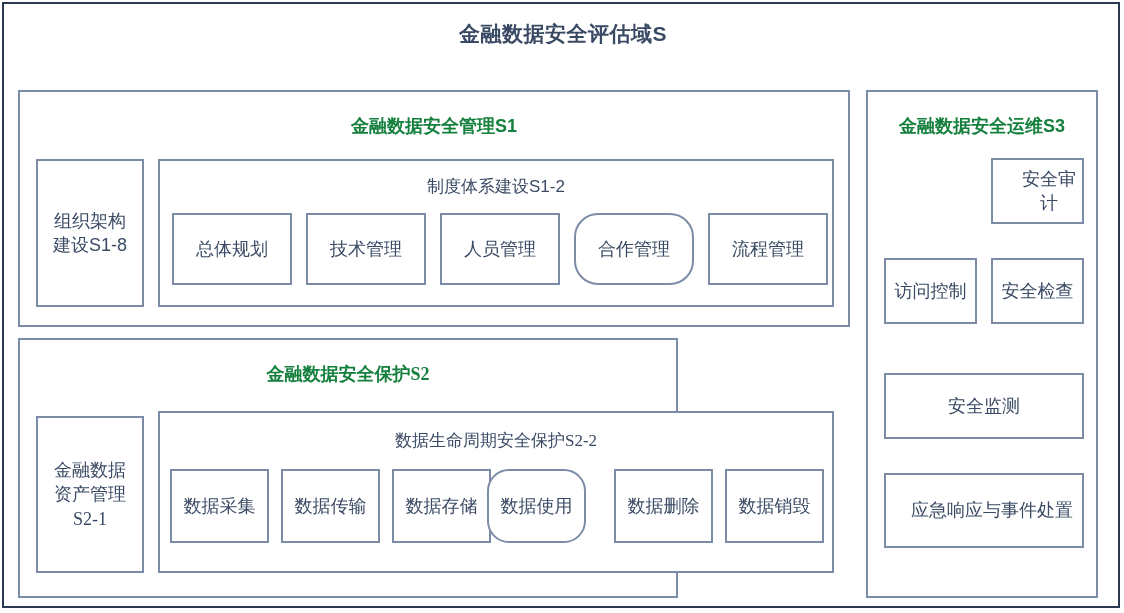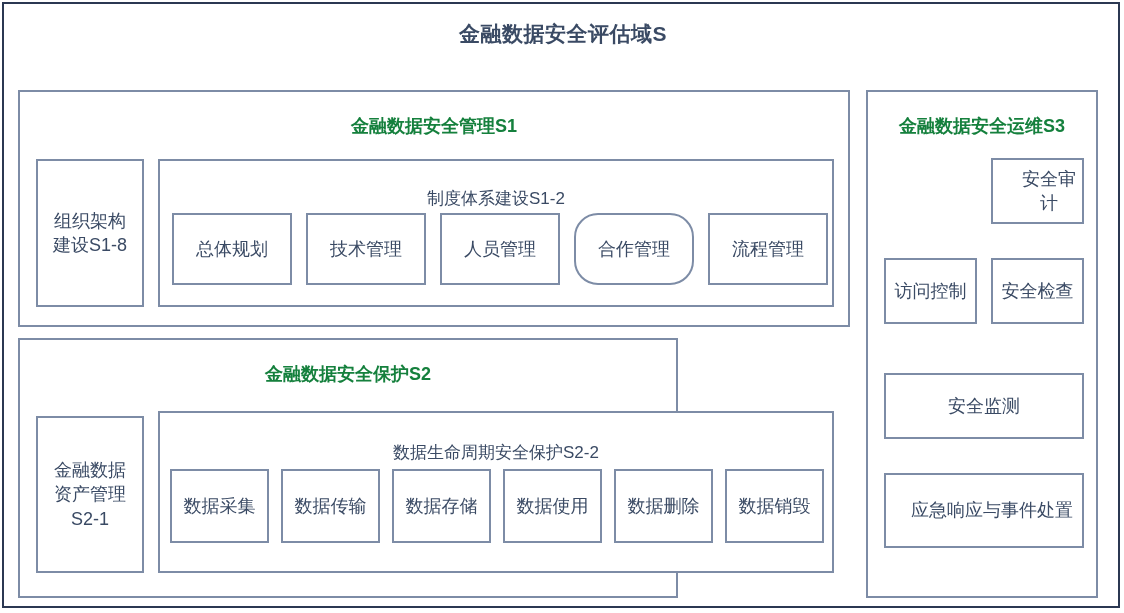--- a/index.html
+++ b/index.html
@@ -82,49 +82,48 @@
     font-weight: bold;
     color: #15803d;
   }
   .subpanel-title {
     position: absolute;
     width: 100%;
     text-align: center;
     font-size: 17px;
     font-weight: normal;
     color: #3a4a64;
-    margin-top: 12px;
   }
 
   
   #panel-s1 { left: 14px; top: 86px; width: 832px; height: 237px; }
   #panel-s1 .panel-title { top: 22px; }
   #box-s1-1 { left: 16px; top: 67px; width: 108px; height: 148px; }
   #subpanel-s1-2 { left: 138px; top: 67px; width: 676px; height: 148px; }
   #subpanel-s1-2 .subpanel-title { top: 14px; }
 
   .s1-2-item { top: 52px; width: 120px; height: 72px; }
   #s1-2-item-0 { left: 12px; }
   #s1-2-item-1 { left: 146px; }
   #s1-2-item-2 { left: 280px; }
   #s1-2-item-3 { left: 414px; border-radius: 24px; }
   #s1-2-item-4 { left: 548px; }
 
   
-  #panel-s2 { left: 14px; top: 334px; width: 660px; height: 260px; }
+  #panel-s2 { left: 14px; top: 334px; width: 660px; height: 260px; font-family: Liberation Serif, serif; }
   #panel-s2 .panel-title { top: 22px; }
   #box-s2-1 { left: 16px; top: 76px; width: 108px; height: 157px; }
   #subpanel-s2-2 { left: 138px; top: 71px; width: 676px; height: 162px; }
   #subpanel-s2-2 .subpanel-title { top: 16px; }
 
   .s2-2-item { top: 56px; width: 99px; height: 74px; }
   #s2-2-item-0 { left: 10px; }
   #s2-2-item-1 { left: 121px; }
   #s2-2-item-2 { left: 232px; }
-  #s2-2-item-3 { left: 343px; }
+  #s2-2-item-3 { left: 327px; border-radius: 22px; }
   #s2-2-item-4 { left: 454px; }
   #s2-2-item-5 { left: 565px; }
 
   
   #panel-s3 { left: 862px; top: 86px; width: 232px; height: 508px; }
   #panel-s3 .panel-title { top: 22px; }
 
   .s3-small { width: 93px; height: 66px; }
   #s3-item-0 { left: 16px; top: 66px; }
   #s3-item-1 { left: 123px; top: 66px; padding-left: 23px; }

